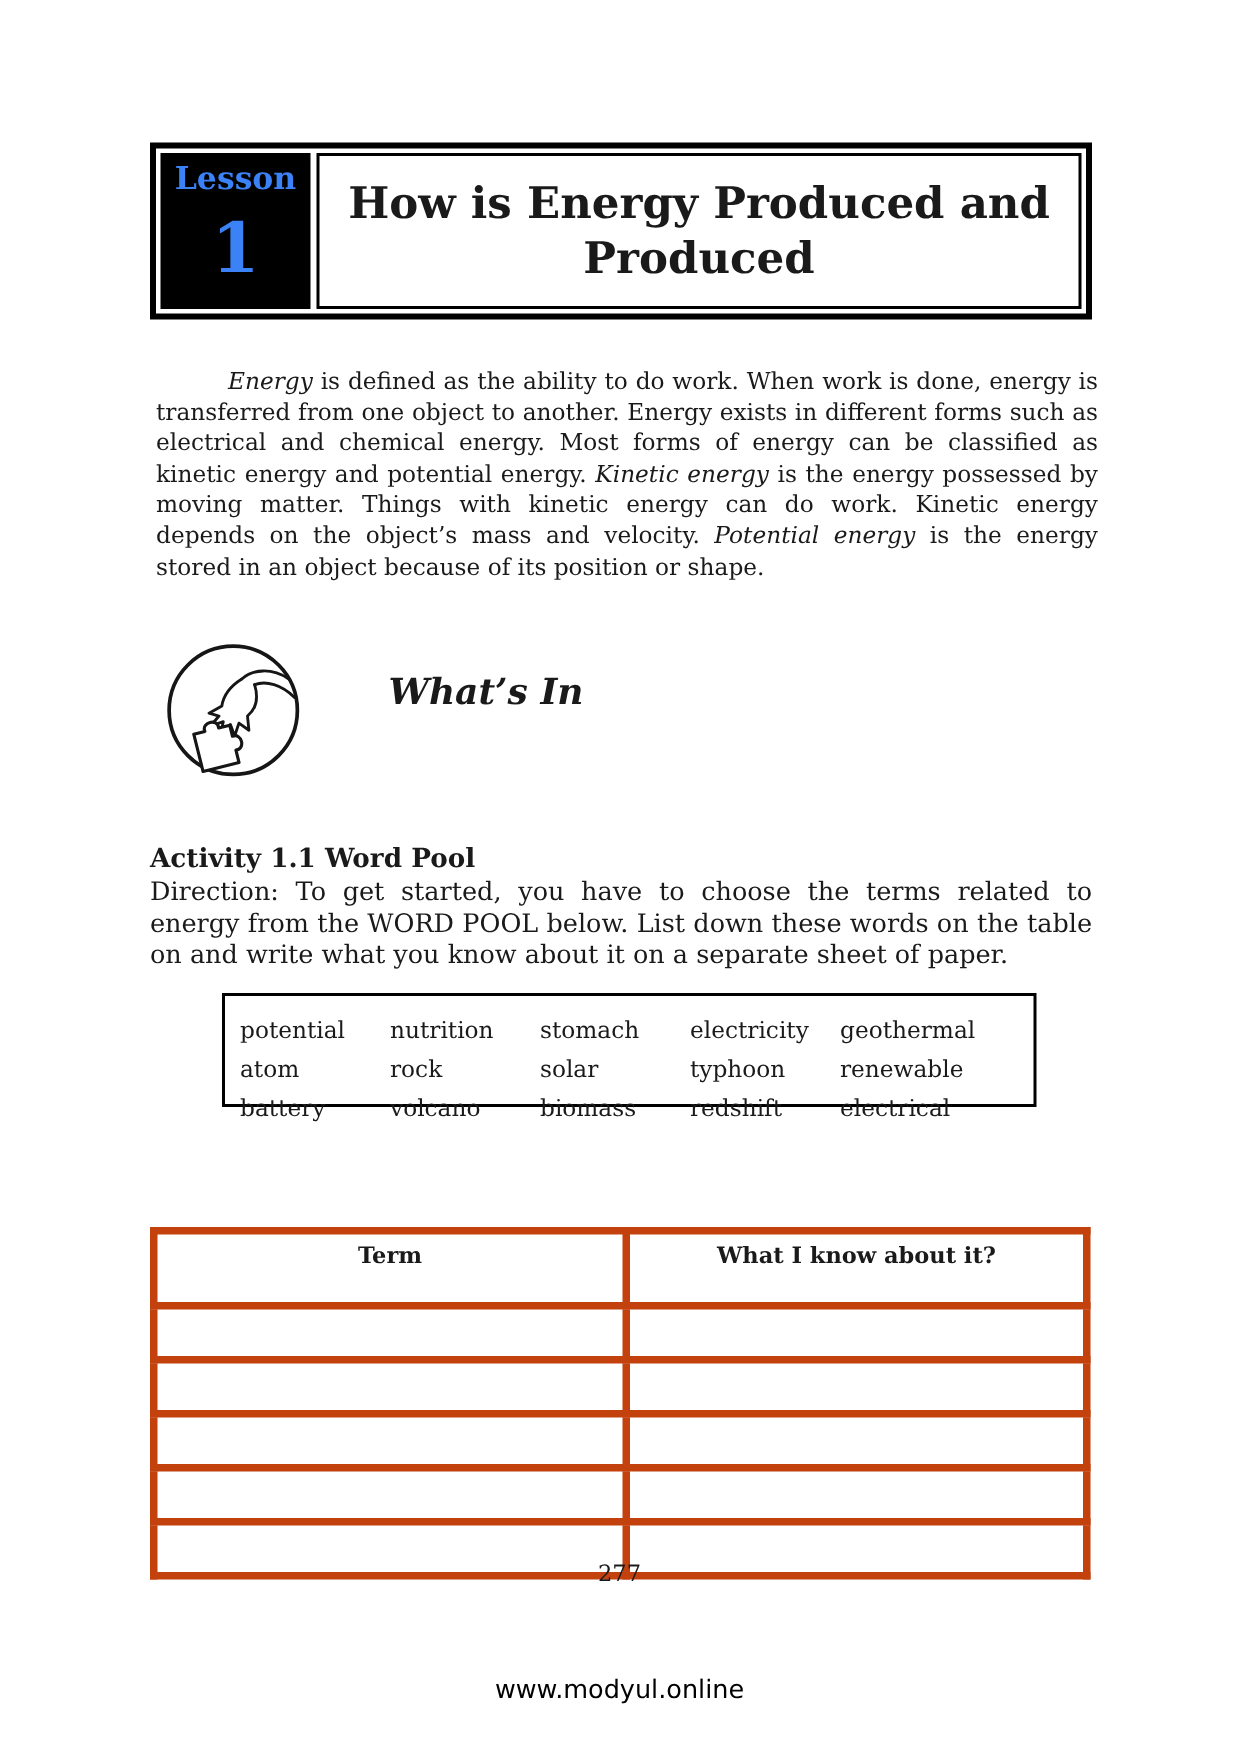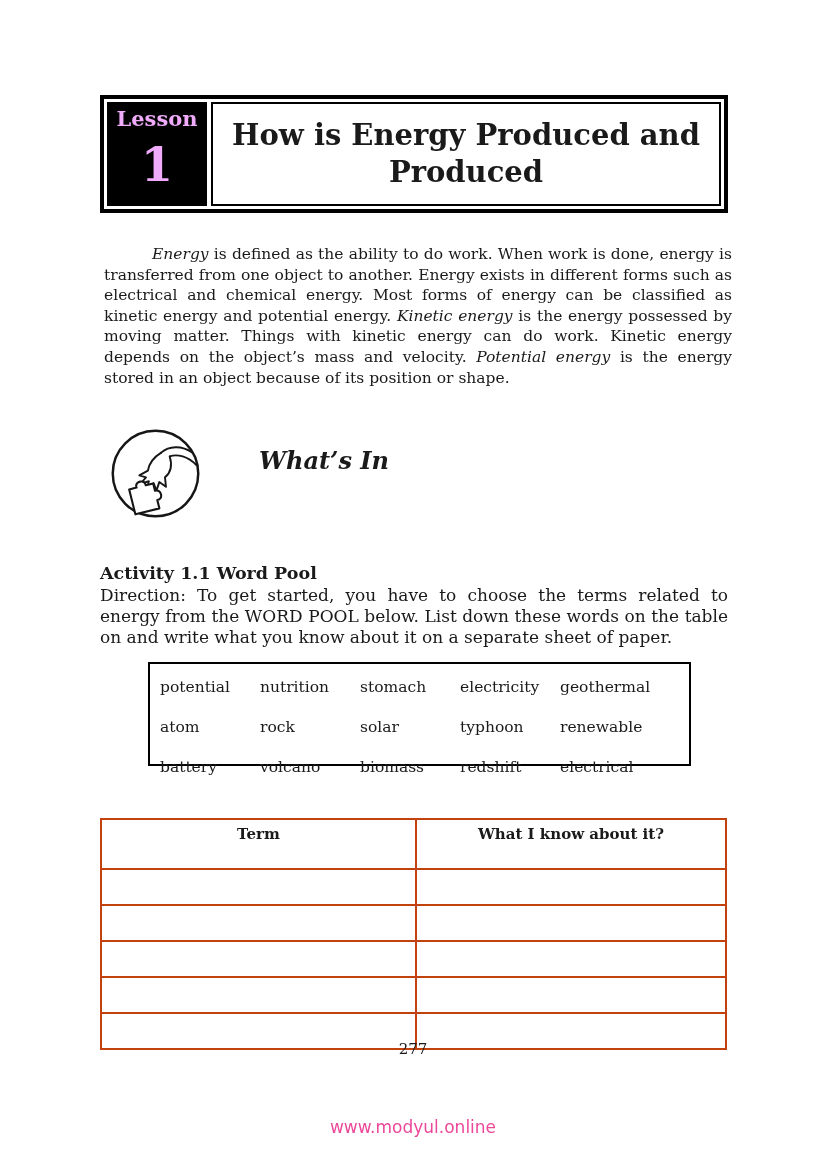--- a/index.html
+++ b/index.html
@@ -20,21 +20,21 @@
     width: 628px; height: 118px;
     border: 4px solid #000;
     box-sizing: border-box;
     display: flex;
     padding: 3px;
     background: #fff;
   }
   .lesson-badge {
     width: 100px;
     background: #000;
-    color: #f0abfc;
+    color: #3b82f6;
     display: flex;
     flex-direction: column;
     align-items: center;
     box-sizing: border-box;
     padding-top: 4px;
   }
   .lesson-label { font-size: 21px; font-weight: bold; }
   .lesson-number { flex: 1; display: flex; align-items: center; font-size: 46px; font-weight: bold; line-height: 1; padding-bottom: 8px; }
   .title-box {
     flex: 1;
@@ -88,42 +88,42 @@
     font-size: 17px;
     line-height: 21px;
     text-align: justify;
     margin: 0;
   }
 
   
   .word-pool {
     position: absolute;
     left: 148px; top: 662px;
-    width: 543px; height: 104px;
+    width: 543px; height: 76px;
     border: 2px solid #000;
     box-sizing: border-box;
     display: grid;
     grid-template-columns: 100px 100px 100px 100px auto;
     align-content: start;
-    row-gap: 19px;
+    row-gap: 5px;
     padding: 13px 0 0 10px;
     font-size: 15.5px;
     line-height: 21px;
   }
 
   
   .terms-table {
     position: absolute;
     left: 100px; top: 818px;
     width: 627px;
     border-collapse: collapse;
     table-layout: fixed;
   }
   .terms-table th, .terms-table td {
-    border: 2px solid #c2410c;
+    border: 5px solid #c2410c;
     box-sizing: border-box;
   }
   .terms-table th {
     height: 50px;
     font-size: 15px;
     font-weight: bold;
     text-align: center;
     vertical-align: top;
     padding-top: 5px;
   }
@@ -137,21 +137,21 @@
     width: 826px;
     text-align: center;
     font-size: 15px;
   }
   .watermark {
     position: absolute;
     left: 0; top: 1117px;
     width: 826px;
     text-align: center;
     font-size: 17px;
-    color: #ec4899;
+    color: #000000;
     font-family: "DejaVu Sans", sans-serif;
   }
 </style>
 </head>
 <body>
 
 <div class="page">
 
   <div class="header-box">
     <div class="lesson-badge">

